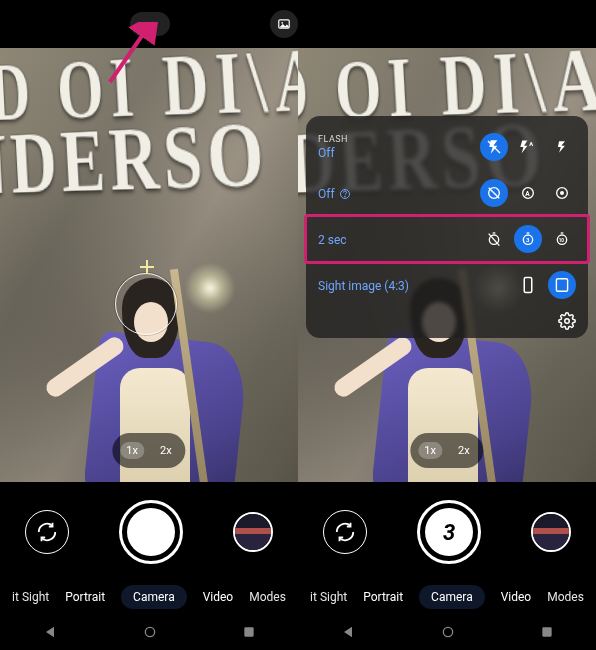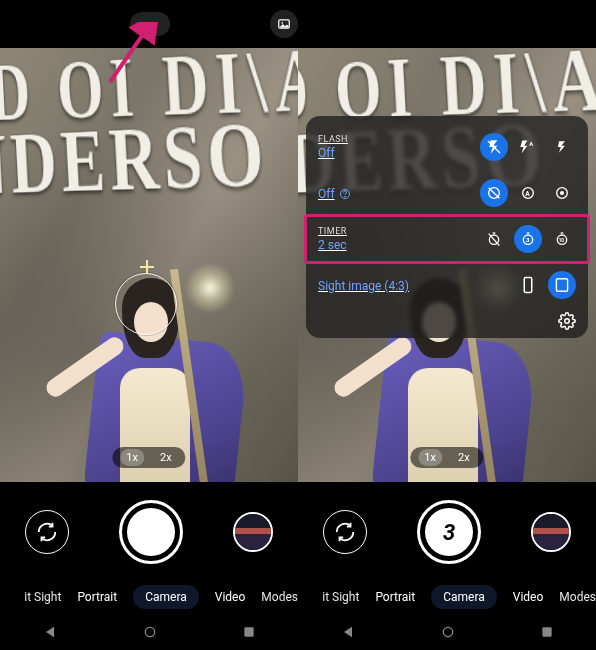--- a/index.html
+++ b/index.html
@@ -132,21 +132,21 @@
   .cross { position:absolute; background:#f4e9a0; }
   .cross.h { width:14px; height:2px; }
   .cross.v { width:2px; height:14px; }
   
   .zoompill {
     position:absolute;
     bottom: 14px; left: 50%;
     transform: translateX(-50%);
     background: rgba(0,0,0,0.55);
     border-radius: 999px;
-    padding: 2px 8px;
+    padding: 9px 8px;
     display:flex; gap: 10px;
     font-size: 11px;
   }
   .zoompill span { padding: 2px 6px; border-radius: 999px; color:#fff; }
   .zoompill span.sel { background: rgba(255,255,255,0.25); }
   
   .controls {
     position:absolute;
     top: 482px; left:0; right:0; height: 100px;
     display:flex; align-items:center; justify-content:space-around;
@@ -158,21 +158,21 @@
   .switch { width:44px; height:44px; border: 1.5px solid #fff; }
   .shutter { width:64px; height:64px; border: 3px solid #fff; position:relative;}
   .shutter-inner { width:48px; height:48px; background:#fff; border-radius:50%; display:flex;align-items:center;justify-content:center;}
   .shutter-count { color:#000; font-size:22px; font-weight:700; font-style: italic;}
   .thumb { width:40px; height:40px; border: 2px solid #fff; overflow:hidden;}
   .thumb-inner { width:100%; height:100%; background: linear-gradient(#1a1a2a 0 40%, #b0504a 40% 55%, #2a2340 55% 100%); }
   
   .modes {
     position:absolute;
     top: 582px; left:0; right:0; height: 30px;
-    display:flex; align-items:center; justify-content:flex-end; gap: 16px;
+    display:flex; align-items:center; justify-content:center; gap: 16px;
     font-size: 12px;
     white-space: nowrap;
   }
   .modes span { color:#fff; }
   .modes span.edge { opacity:0.9; }
   .modes span.sel { background:#0f172a; border-radius: 999px; padding: 5px 12px; }
   
   .navbar {
     position:absolute;
     bottom: 0; left:0; right:0; height: 36px;
@@ -180,21 +180,20 @@
   }
   
   .settings {
     position:absolute;
     top: 68px; right: 8px; left: 8px;
     border-radius: 14px;
     background: rgba(30,30,30,0.78);
     backdrop-filter: blur(2px);
     padding: 8px 0 6px;
     font-size: 11px;
-    text-decoration: underline;
   }
   .row {
     display:flex; align-items:center;
     padding: 6px 12px;
     min-height: 46px;
     position:relative;
   }
   .row.highlight { outline: 3px solid #d1206f; outline-offset: -1px; border-radius: 2px;}
   .rowlabel { flex:1; }
   .rowtitle { font-size: 9px; letter-spacing: 0.5px; color:#ddd; text-transform: uppercase;}
@@ -378,21 +377,20 @@
               <svg width="16" height="16" viewBox="0 0 24 24" fill="none" stroke="#fff" stroke-width="2">
                 <circle cx="12" cy="12" r="8"></circle>
                 <circle cx="12" cy="12" r="3" fill="#fff" stroke="none"></circle>
               </svg>
             </div>
         </div>
       </div>
 
       <div class="row highlight">
         <div class="rowlabel">
-          <div class="rowtitle">TIMER</div>
           <div class="rowval">2 sec</div>
         </div>
         <div class="opts">
           <div class="opt">
               <svg width="16" height="16" viewBox="0 0 24 24" fill="none" stroke="#fff" stroke-width="2">
                 <circle cx="12" cy="13" r="7"></circle>
                 <line x1="10" y1="3" x2="14" y2="3"></line>
                 <line x1="4" y1="4" x2="20" y2="22"></line>
               </svg>
             </div>

